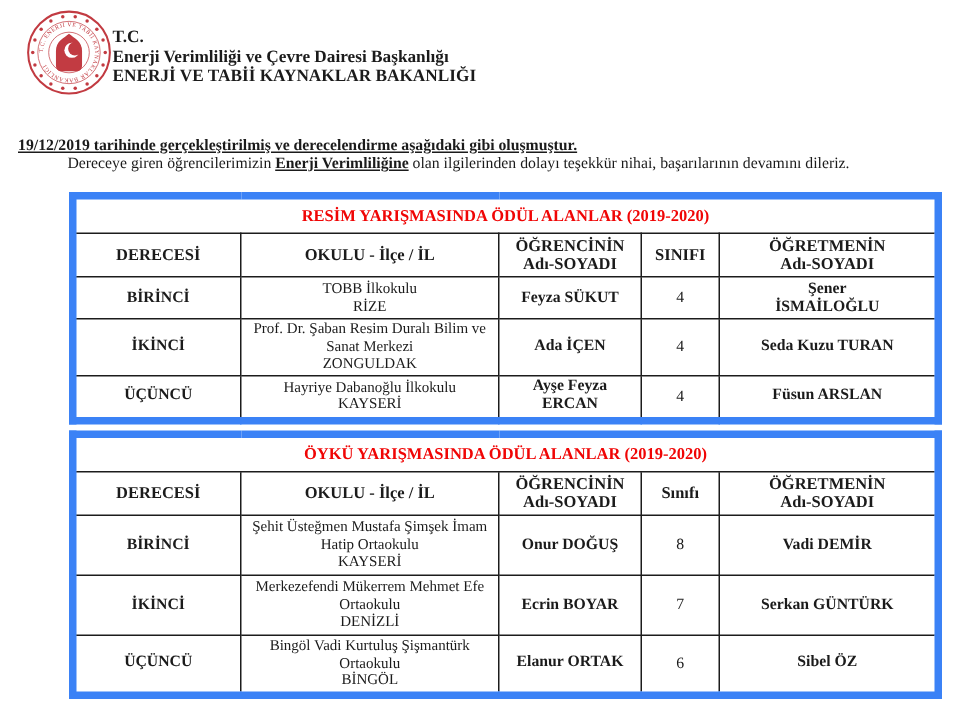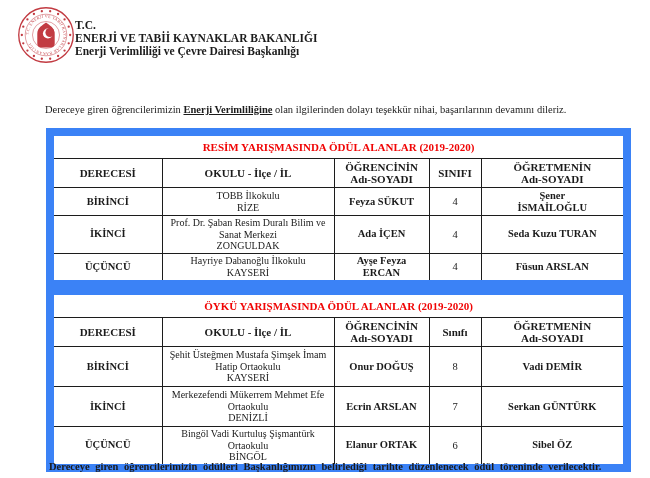--- a/index.html
+++ b/index.html
@@ -12,21 +12,21 @@
   .letterhead{position:absolute;left:75px;top:19px;width:575px;text-align:left;
     font-weight:bold;font-size:11.5px;line-height:13px;}
   
   .intro-line{position:absolute;font-size:10.5px;}
   .l1{left:37px;top:80px;font-weight:bold;text-decoration:underline;white-space:nowrap;}
   .l2{left:12px;top:92px;font-weight:bold;text-decoration:underline;white-space:nowrap;}
   .l3{left:45px;top:104px;white-space:nowrap;}
   .l3 b{font-weight:bold;text-decoration:underline;}
   
   table.award{position:absolute;left:46px;width:577px;border-collapse:collapse;table-layout:fixed;
-    border:8px solid #3b82f6;}
+    border:5px solid #3b82f6;}
   table.t1{top:128px;}
   table.t2{top:287px;}
   table.award td{border:1px solid #1c1c1c;text-align:center;vertical-align:middle;padding:1px 4px;overflow:hidden;}
   td.tbl-title{font-weight:bold;font-size:11px;color:#f00505;height:20px;}
   tr.head td{font-weight:bold;font-size:11px;line-height:12.5px;white-space:pre-line;height:26px;}
   td.rank,td.student,td.teacher{font-weight:bold;font-size:10.5px;line-height:12px;white-space:pre-line;}
   td.school{font-size:10px;line-height:11.5px;white-space:pre-line;}
   td.grade{font-size:10.5px;}
   tr.r-30{height:28px;} tr.r-38{height:36px;} tr.r-32{height:30px;}
   tr.r-42{height:40px;} tr.r-42b{height:40px;} tr.r-35{height:33px;}
@@ -72,24 +72,25 @@
         <path fill="#c23b42" d="M 0,-13 C 3.5,-10 9,-8 9,-1 L 9,9 C 9,11.5 7.5,13 5,13 L -5,13 C -7.5,13 -9,11.5 -9,9 L -9,-1 C -9,-8 -3.5,-10 0,-13 Z"></path>
         <circle cx="2" cy="-1.5" r="5.2" fill="#ffffff"></circle>
         <circle cx="4" cy="-2.6" r="4.6" fill="#c23b42"></circle>
         <circle cx="-1" cy="1" r="1" fill="#ffffff"></circle>
       </g>
     </svg>
   </div>
 
   <div class="letterhead">
     <div>T.C.</div>
+    <div>Enerji Verimliliği ve Çevre Dairesi Başkanlığı</div>
     <div>ENERJİ VE TABİİ KAYNAKLAR BAKANLIĞI</div>
-    <div>Enerji Verimliliği ve Çevre Dairesi Başkanlığı</div>
   </div>
 
+  <div class="intro-line l2">19/12/2019 tarihinde gerçekleştirilmiş ve derecelendirme aşağıdaki gibi oluşmuştur.</div>
   <div class="intro-line l3"><span>Dereceye giren öğrencilerimizin </span><b>Enerji Verimliliğine</b><span> olan ilgilerinden dolayı teşekkür nihai, başarılarının devamını dileriz.</span></div>
 
   <table class="award t1">
     <colgroup>
         <col style="width:112px">
         <col style="width:172px">
         <col style="width:95px">
         <col style="width:52px">
         <col style="width:146px">
       </colgroup>
@@ -163,31 +164,30 @@
 KAYSERİ</td>
       <td class="student">Onur DOĞUŞ</td>
       <td class="grade">8</td>
       <td class="teacher">Vadi DEMİR</td>
     </tr>
     <tr class="r-42b">
       <td class="rank">İKİNCİ</td>
       <td class="school">Merkezefendi Mükerrem Mehmet Efe
 Ortaokulu
 DENİZLİ</td>
-      <td class="student">Ecrin ARSLAN</td>
+      <td class="student">Ecrin BOYAR</td>
       <td class="grade">7</td>
       <td class="teacher">Serkan GÜNTÜRK</td>
     </tr>
     <tr class="r-35">
       <td class="rank">ÜÇÜNCÜ</td>
       <td class="school">Bingöl Vadi Kurtuluş Şişmantürk
 Ortaokulu
 BİNGÖL</td>
       <td class="student">Elanur ORTAK</td>
       <td class="grade">6</td>
       <td class="teacher">Sibel ÖZ</td>
     </tr>
   </tbody>
     </table>
 
-  <div class="footer">Dereceye giren öğrencilerimizin ödülleri Başkanlığımızın belirlediği tarihte düzenlenecek ödül töreninde verilecektir.</div>
 
 </div>
 
 </body></html>

